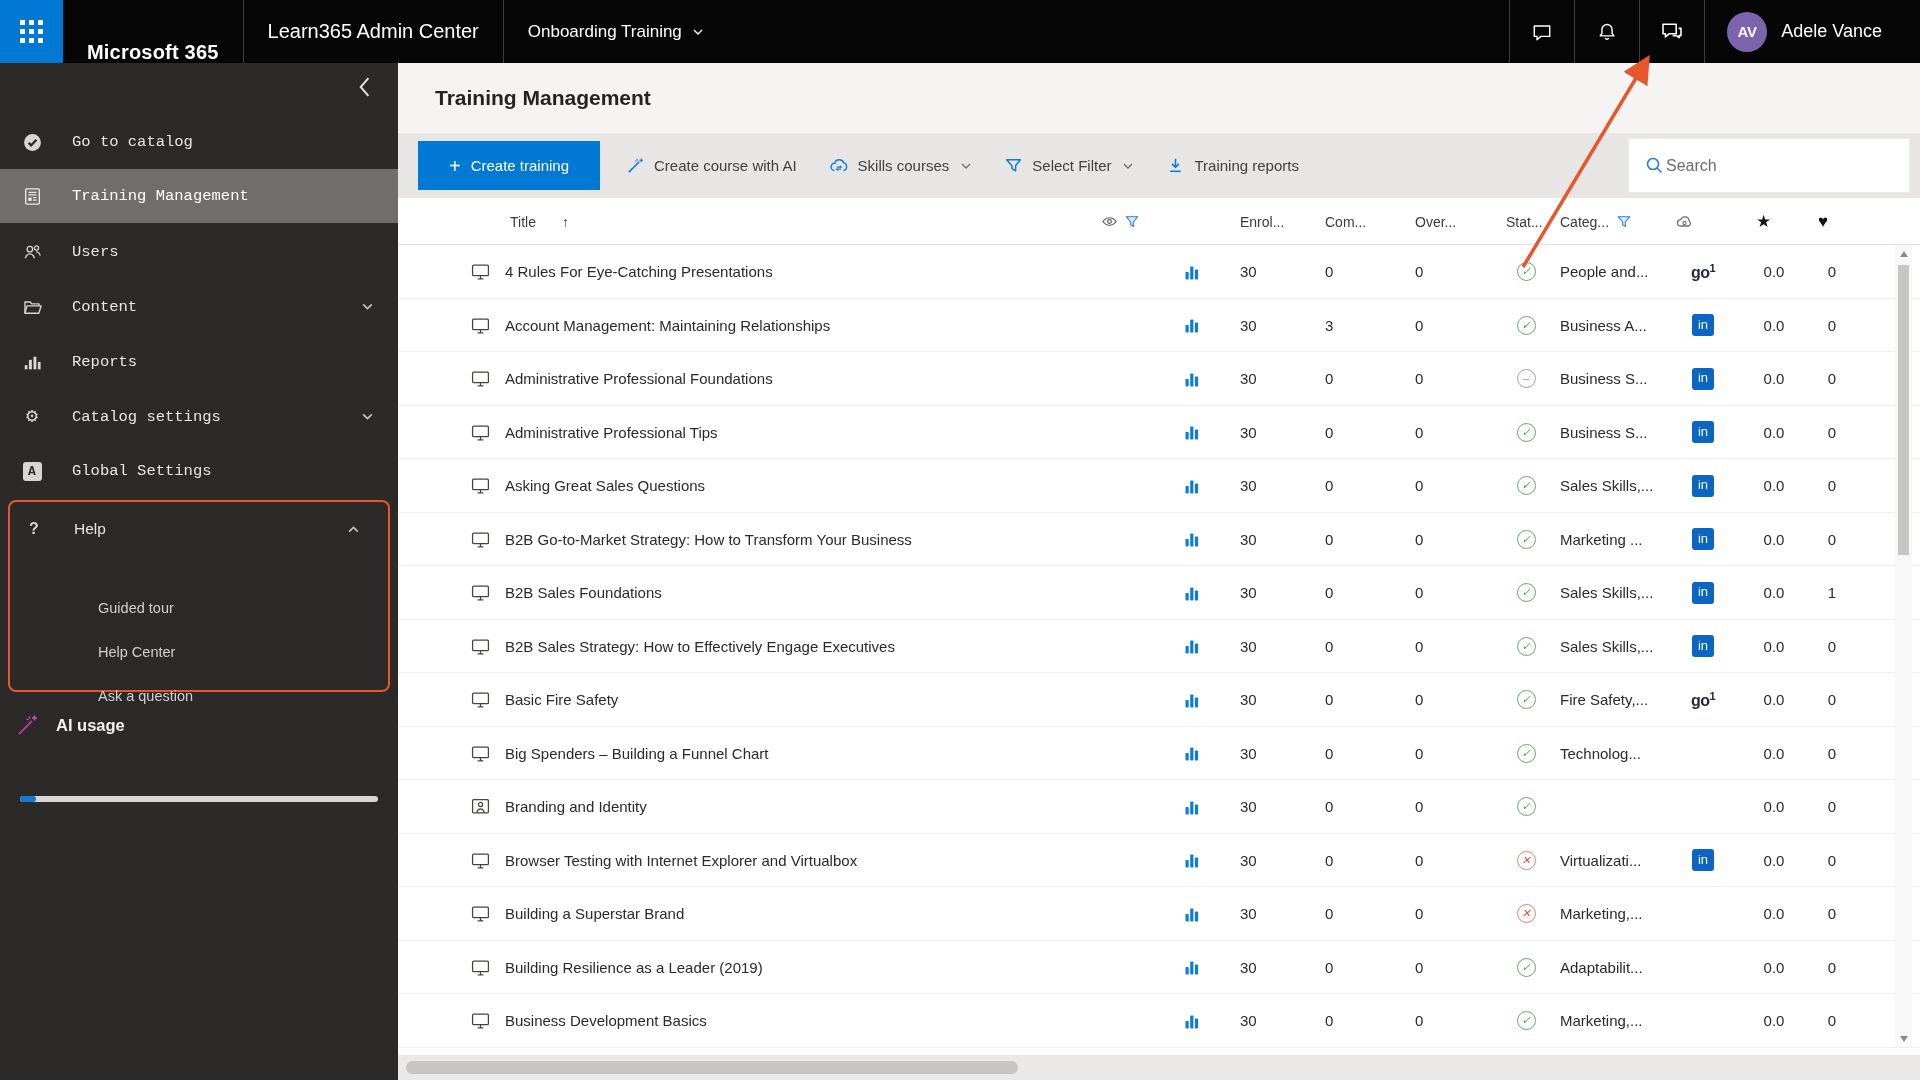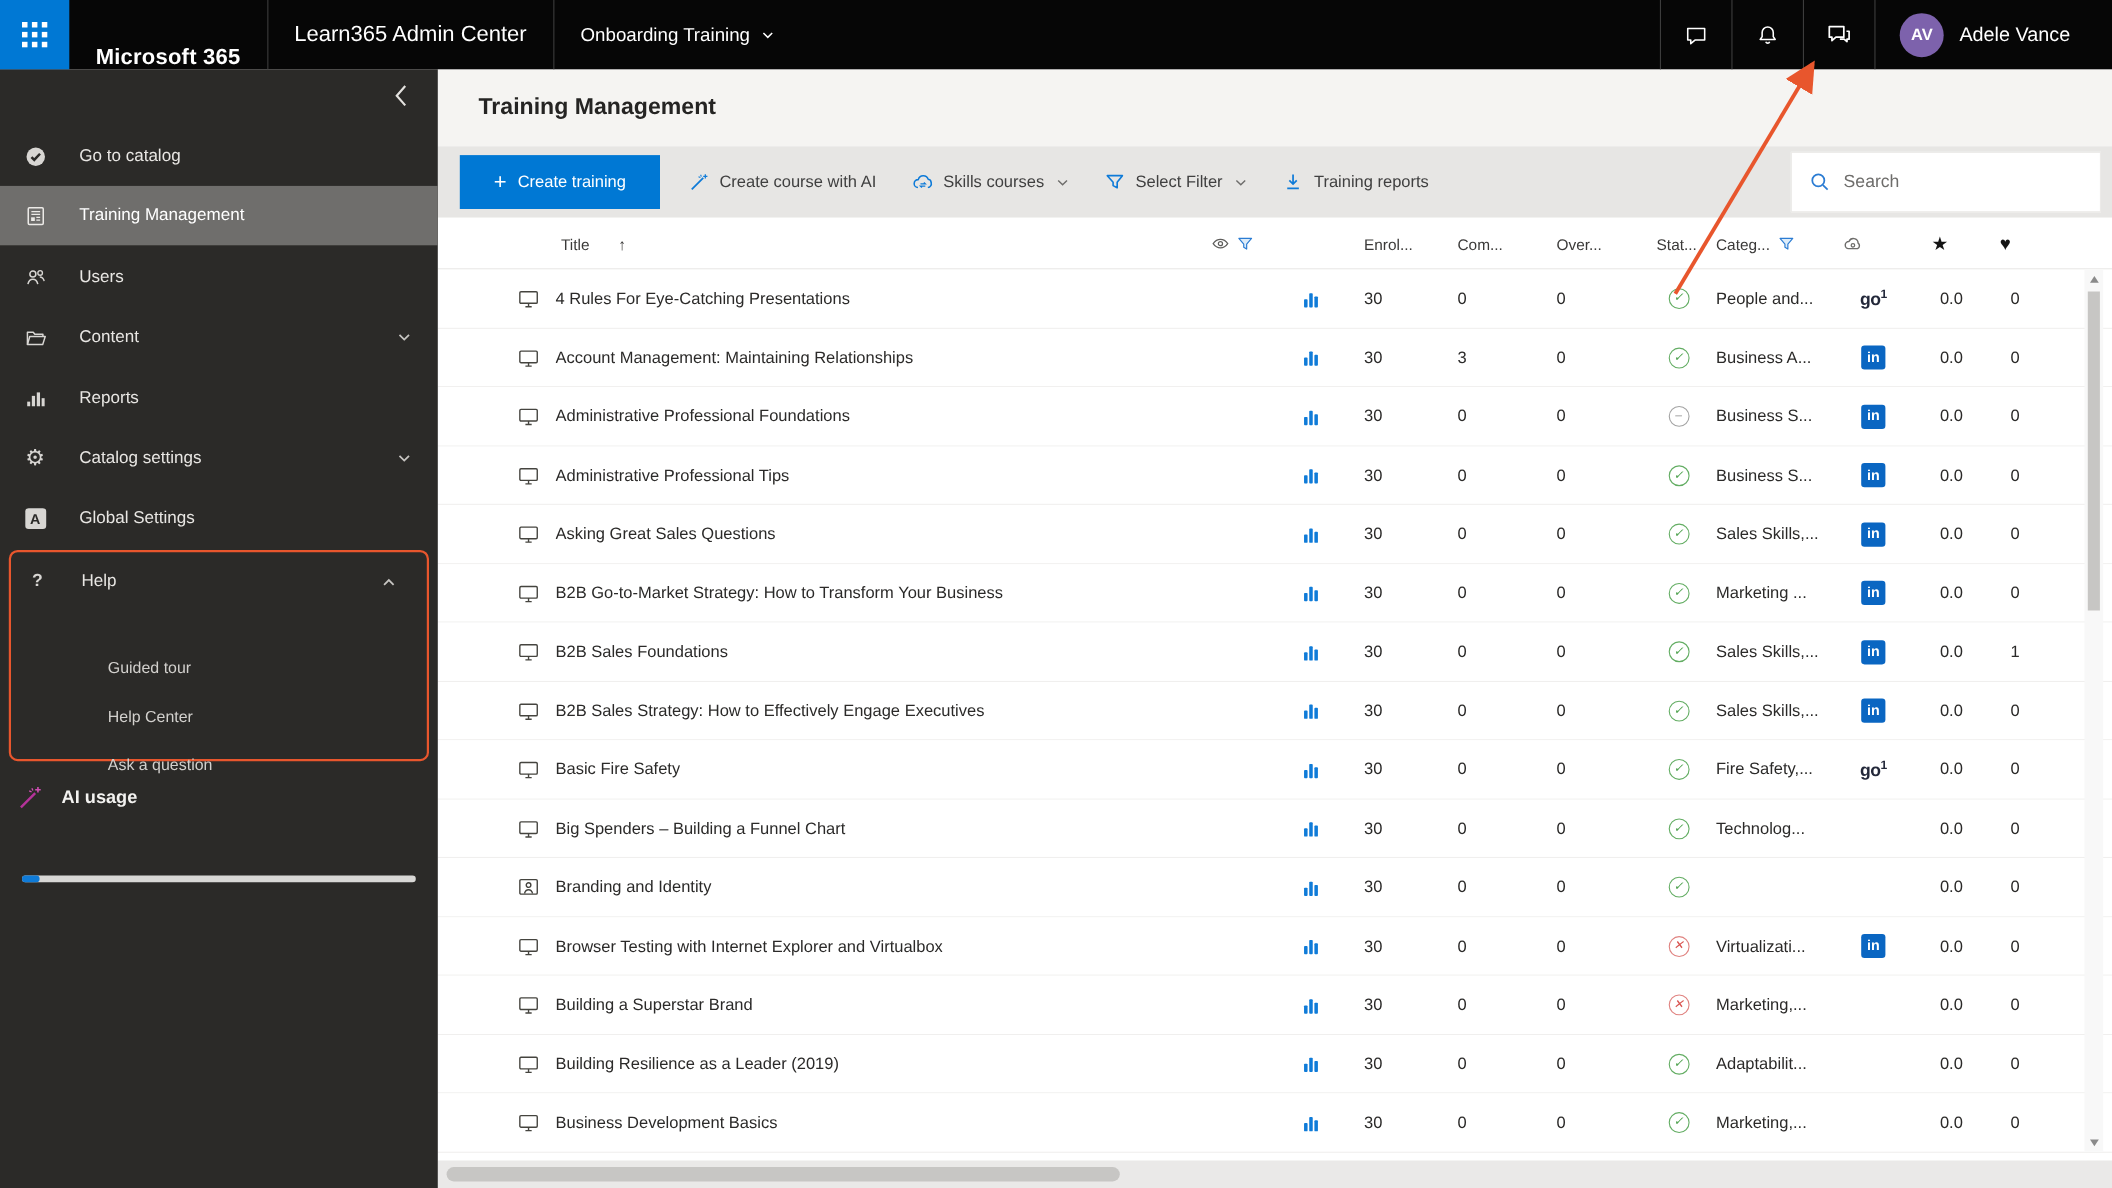--- a/index.html
+++ b/index.html
@@ -22,21 +22,21 @@
   .tb-context { display:flex; align-items:center; gap:10px; margin-left:24px; font-size:17px; cursor:pointer; }
   .tb-right { margin-left:auto; display:flex; align-items:center; height:63px; }
   .tb-icon-btn { width:65px; height:63px; display:flex; align-items:center; justify-content:center; border-left:1px solid #3c3c3c; cursor:pointer; }
   .tb-user { display:flex; align-items:center; gap:14px; border-left:1px solid #3c3c3c; height:63px; padding:0 38px 0 22px; cursor:pointer; }
   .avatar { width:40px; height:40px; border-radius:50%; background:#7d62ac; color:#fff; font-size:15px; font-weight:700; display:flex; align-items:center; justify-content:center; }
   .tb-username { font-size:18px; }
 
   
   .sidebar { position:absolute; top:63px; left:0; width:398px; height:1017px; background:#2b2a28; color:#e8e6e3; z-index:10; }
   .collapse-btn { position:absolute; top:10px; right:20px; width:28px; height:28px; display:flex; align-items:center; justify-content:center; cursor:pointer; }
-  .nav-item { position:absolute; left:0; width:398px; height:54px; display:flex; align-items:center; cursor:pointer; font-size:15.5px; }
+  .nav-item { position:absolute; left:0; width:398px; height:54px; display:flex; align-items:center; cursor:pointer; font-size:15.5px;font-family:Liberation Mono, monospace; }
   .nav-item .ic { width:24px; margin-left:20px; display:flex; justify-content:center; align-items:center; flex:0 0 auto; }
   .nav-item .lbl { margin-left:28px; }
   .nav-item .chev { position:absolute; right:24px; top:20px; }
   .nav-item.selected { background:#6f6e6c; color:#ffffff; }
   .ni-0 { top:52px; }  .ni-1 { top:106px; } .ni-2 { top:162px; } .ni-3 { top:217px; }
   .ni-4 { top:272px; } .ni-5 { top:327px; } .ni-6 { top:381px; }
   .help-box { position:absolute; top:437px; left:8px; width:382px; height:192px; border:2px solid #e8562d; border-radius:8px; }
   .help-row { position:absolute; top:3px; left:-8px; width:390px; height:48px; display:flex; align-items:center; font-size:15.5px; cursor:pointer; }
   .help-row .ic { width:24px; margin-left:20px; text-align:center; }
   .help-row .lbl { margin-left:28px; }
@@ -55,21 +55,21 @@
   .progress .fill { height:6px; background:#0f7bd8; border-radius:3px; }
 
   
   .page-header { position:absolute; left:398px; top:63px; width:1522px; height:70px; background:#f5f4f2; display:flex; align-items:center; }
   .page-title { margin-left:37px; font-size:21px; font-weight:700; color:#252423; }
   .toolbar { position:absolute; left:398px; top:133px; width:1522px; height:65px; background:#e7e6e4; display:flex; align-items:center; }
   .btn-primary { margin-left:20px; width:182px; height:49px; background:#0078d4; color:#fff; border:none; font-family:inherit; font-size:15px; display:flex; align-items:center; justify-content:center; gap:10px; cursor:pointer; }
   .btn-primary .plus { font-size:20px; font-weight:400; line-height:1; }
   .tool-btn { display:flex; align-items:center; gap:9px; margin-left:20px; font-size:15px; color:#404040; cursor:pointer; background:none; border:none; font-family:inherit; }
   .tool-btn .chev { display:flex; margin-left:2px; }
-  .searchbox { margin-left:auto; margin-right:10px; width:282px; height:55px; background:#fff; border:1px solid #eceae8; display:flex; align-items:center; padding-left:16px; gap:10px; }
+  .searchbox { margin-left:auto; margin-right:10px; width:282px; height:55px; background:#fff; border:1px solid #eceae8; display:flex; align-items:center; padding-left:16px; }
   .searchbox input { border:none; outline:none; font-family:inherit; font-size:16px; width:210px; color:#323130; background:transparent; }
   .searchbox input::placeholder { color:#6e6d6b; }
 
   
   .main-bg { position:absolute; left:398px; top:198px; width:1522px; height:882px; background:#fff; }
   .table { position:absolute; left:398px; top:198px; width:1522px; height:850px; background:#fff; }
   .thead { position:relative; height:47px; border-bottom:1px solid #e3e2e0; font-size:14px; color:#3b3a39; }
   .thead .hc { position:absolute; top:0; height:47px; display:flex; align-items:center; }
   .h-title { left:112px; gap:26px; cursor:pointer; }
   .h-eyefunnel { left:703px; gap:6px; cursor:pointer; }
@@ -90,21 +90,21 @@
   .c-cat { left:1162px; max-width:112px; white-space:nowrap; overflow:hidden; text-overflow:ellipsis; }
   .c-prov { left:1282px; width:46px; justify-content:center; }
   .c-rating { left:1353px; width:46px; justify-content:center; }
   .c-likes { left:1418px; width:32px; justify-content:center; }
 
   .status-circle { width:19px; height:19px; border-radius:50%; border:1.4px solid; display:flex; align-items:center; justify-content:center; font-size:11px; line-height:1; }
   .s-published { color:#4ea24e; border-color:#63ad63; }
   .s-inactive { color:#8d8d8d; border-color:#a3a3a3; }
   .s-unpublished { color:#d9534f; border-color:#e08380; }
 
-  .li-badge { width:22px; height:22px; background:#0a66c2; color:#fff; border-radius:3px; font-size:13px; font-weight:700; display:flex; align-items:center; justify-content:center; padding-bottom:2px; }
+  .li-badge { width:22px; height:22px; background:#0a66c2; color:#fff; border-radius:3px; font-size:13px; font-weight:400; display:flex; align-items:center; justify-content:center; padding-bottom:2px; }
   .go1-logo { font-size:16px; font-weight:600; color:#23283a; letter-spacing:-.5px; }
   .go1-logo sup { font-size:11px; font-weight:700; }
 
   
   .vscroll { position:absolute; left:1497px; top:47px; width:17px; height:802px; background:#f8f8f8; }
   .vs-up, .vs-down { position:absolute; left:0; width:17px; height:17px; display:flex; align-items:center; justify-content:center; cursor:pointer; }
   .vs-up { top:0; } .vs-down { bottom:0; }
   .tri-up { width:0; height:0; border-left:4.5px solid transparent; border-right:4.5px solid transparent; border-bottom:6px solid #8a8a8a; }
   .tri-down { width:0; height:0; border-left:4.5px solid transparent; border-right:4.5px solid transparent; border-top:6px solid #8a8a8a; }
   .vs-thumb { position:absolute; left:3px; top:20px; width:11px; height:290px; background:#c7c6c4; cursor:grab; }

